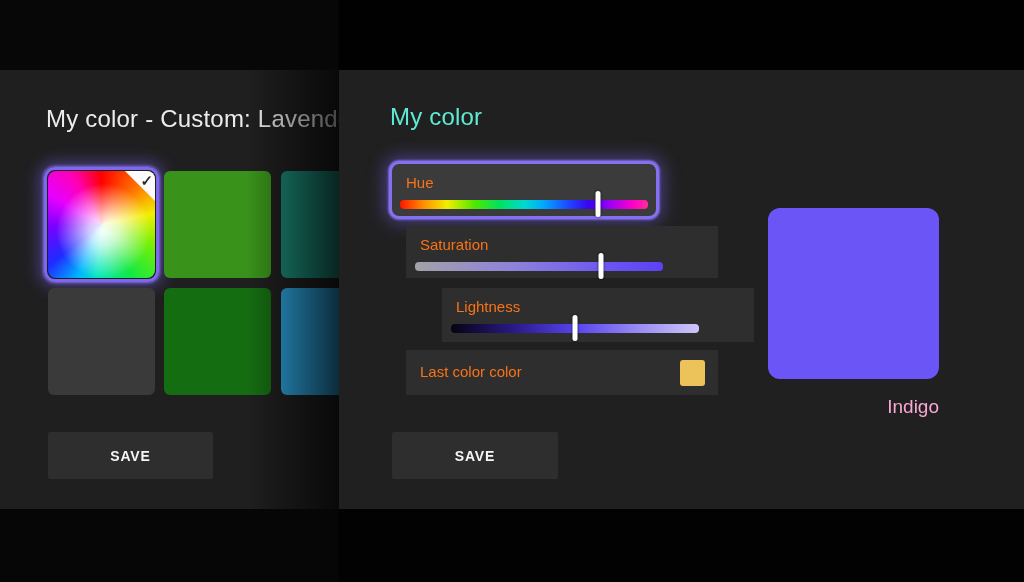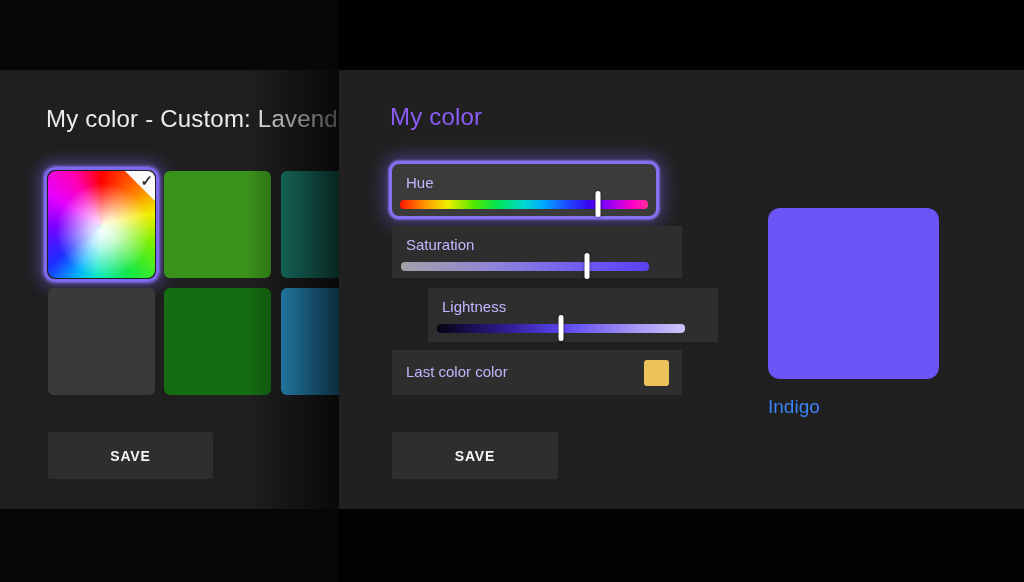--- a/index.html
+++ b/index.html
@@ -63,27 +63,27 @@
     background:linear-gradient(90deg,rgba(0,0,0,0) 0%,rgba(0,0,0,.72) 100%);
     pointer-events:none;
   }
 
   
   .dialog{
     position:absolute;left:339px;top:70px;width:685px;height:439px;
     background:#202020;
   }
   .dialog-title{
-    position:absolute;left:51px;top:33px;font-size:24px;color:#8b5cf6;letter-spacing:.2px;
+    position:absolute;left:51px;top:33px;font-size:24px;color:#5eead4;letter-spacing:.2px;
   }
   .row{
-    position:absolute;left:53px;width:290px;background:#2e2e2e;border-radius:0;
+    position:absolute;left:67px;width:312px;background:#2e2e2e;border-radius:0;
   }
   .row-label{
-    position:absolute;left:14px;top:10px;font-size:15px;color:#c4b5fd;
+    position:absolute;left:14px;top:10px;font-size:15px;color:#f97316;
   }
   .row-hue{
     left:50px;top:91px;width:264px;height:52px;background:#3b3b3b;
     border:3px solid #8471f2;border-radius:10px;
     box-shadow:0 0 18px 4px rgba(125,102,245,.45),0 0 2px 1px rgba(140,120,250,.8);
   }
   .row-sat{top:156px;height:52px;}
   .row-light{top:218px;height:54px;margin-left:36px;}
   .row-last{top:280px;height:45px;}
   .slider-bar{
@@ -106,22 +106,22 @@
   .last-swatch{
     position:absolute;right:13px;top:10px;width:25px;height:26px;border-radius:3px;
   }
   .dialog-save{left:53px;top:362px;width:166px;height:47px;}
 
   
   .preview-square{
     position:absolute;left:429px;top:138px;width:171px;height:171px;border-radius:12px;
   }
   .preview-label{
-    position:absolute;left:429px;top:326px;width:171px;text-align:left;
-    font-size:19px;color:#3b82f6;
+    position:absolute;left:429px;top:326px;width:171px;text-align:right;
+    font-size:19px;color:#f9a8d4;
   }
 </style>
 </head>
 <body>
 
 <div class="stage">
 
   <div class="strip-top"></div>
   <div class="strip-bottom"></div>
 

